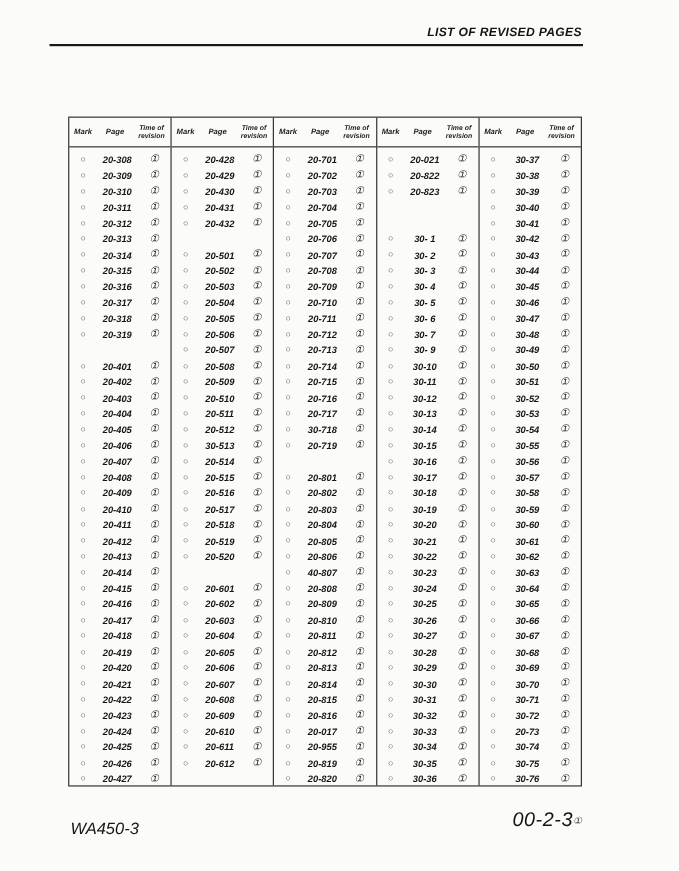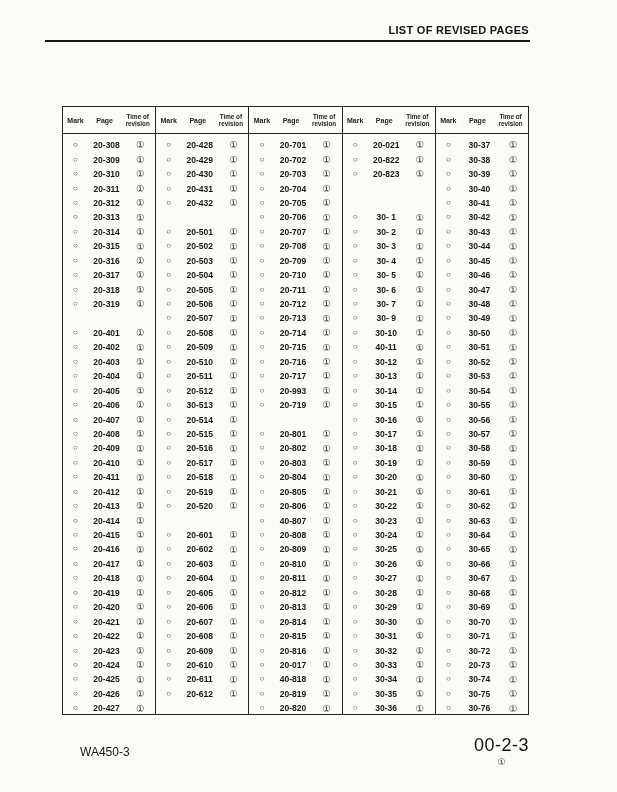--- a/index.html
+++ b/index.html
@@ -4,21 +4,21 @@
 <style>
   html,body{margin:0;padding:0;}
   body{
     width:617px;height:792px;
     background:#fbfbf9;
     font-family:"Liberation Sans", sans-serif;
     color:#1c1c1c;
     position:relative;
     overflow:hidden;
   }
-  .page{position:absolute;inset:0;}
+  .page{position:absolute;inset:0;font-style:italic;}
 
   
   .title{
     position:absolute;top:24px;right:88px;
     font-size:11px;font-weight:700;letter-spacing:.3px;
     color:#141414;
   }
   .title-rule{
     position:absolute;top:40px;left:45px;right:87px;
     height:2px;background:#171717;
@@ -48,26 +48,26 @@
   .row{
     height:14.45px;flex:0 0 14.45px;
     display:flex;align-items:center;
   }
   .cell-mark{width:25px;text-align:center;font-size:8px;color:#2a2a2a;line-height:1;}
   .cell-page{flex:1;text-align:center;font-size:8.5px;font-weight:700;color:#161616;white-space:pre;}
   .cell-rev{width:30px;text-align:center;font-size:9.5px;color:#2a2a2a;line-height:1;}
 
   
   .model{
-    position:absolute;left:80px;top:745px;
-    font-size:12px;color:#161616;
+    position:absolute;left:64px;top:745px;
+    font-size:15px;color:#161616;
   }
   .pagenum-wrap{
     position:absolute;right:88px;top:735px;
-    display:flex;flex-direction:column;align-items:center;
+    display:flex;flex-direction:row;align-items:center;
   }
   .pagenum{font-size:18px;color:#141414;letter-spacing:.5px;}
   .pagenum-rev{font-size:9px;color:#333;margin-top:1px;}
 </style>
 </head>
 <body>
 
 <div class="page">
 
   <div class="title">LIST OF REVISED PAGES</div>
@@ -579,21 +579,21 @@
             <div class="cell-page">20-716</div>
             <div class="cell-rev">①</div>
           </div>
           <div class="row">
             <div class="cell-mark">○</div>
             <div class="cell-page">20-717</div>
             <div class="cell-rev">①</div>
           </div>
           <div class="row">
             <div class="cell-mark">○</div>
-            <div class="cell-page">20-993</div>
+            <div class="cell-page">30-718</div>
             <div class="cell-rev">①</div>
           </div>
           <div class="row">
             <div class="cell-mark">○</div>
             <div class="cell-page">20-719</div>
             <div class="cell-rev">①</div>
           </div>
           <div class="row">
             <div class="cell-mark"></div>
             <div class="cell-page"></div>
@@ -679,21 +679,21 @@
             <div class="cell-page">20-816</div>
             <div class="cell-rev">①</div>
           </div>
           <div class="row">
             <div class="cell-mark">○</div>
             <div class="cell-page">20-017</div>
             <div class="cell-rev">①</div>
           </div>
           <div class="row">
             <div class="cell-mark">○</div>
-            <div class="cell-page">40-818</div>
+            <div class="cell-page">20-955</div>
             <div class="cell-rev">①</div>
           </div>
           <div class="row">
             <div class="cell-mark">○</div>
             <div class="cell-page">20-819</div>
             <div class="cell-rev">①</div>
           </div>
           <div class="row">
             <div class="cell-mark">○</div>
             <div class="cell-page">20-820</div>
@@ -773,21 +773,21 @@
             <div class="cell-page">30- 9</div>
             <div class="cell-rev">①</div>
           </div>
           <div class="row">
             <div class="cell-mark">○</div>
             <div class="cell-page">30-10</div>
             <div class="cell-rev">①</div>
           </div>
           <div class="row">
             <div class="cell-mark">○</div>
-            <div class="cell-page">40-11</div>
+            <div class="cell-page">30-11</div>
             <div class="cell-rev">①</div>
           </div>
           <div class="row">
             <div class="cell-mark">○</div>
             <div class="cell-page">30-12</div>
             <div class="cell-rev">①</div>
           </div>
           <div class="row">
             <div class="cell-mark">○</div>
             <div class="cell-page">30-13</div>

